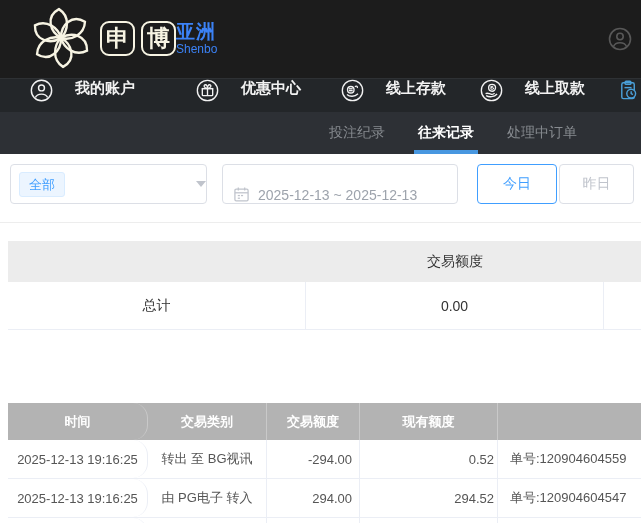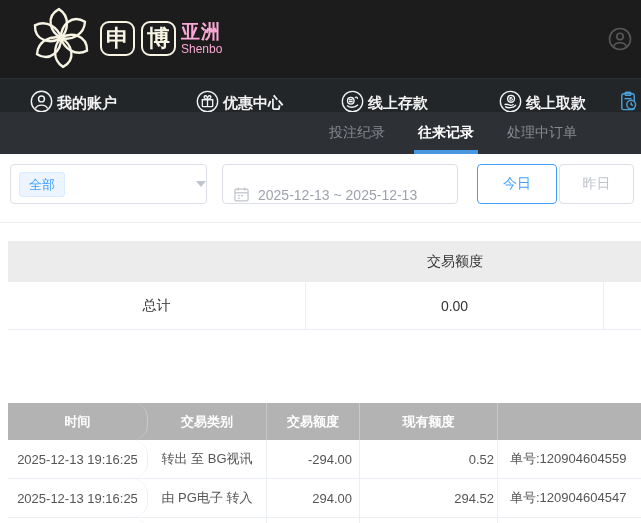--- a/index.html
+++ b/index.html
@@ -8,30 +8,30 @@
   .page { position:relative; width:641px; height:523px; overflow:hidden; background:#fff; }
 
   
   .top-header { position:absolute; left:0; top:0; width:641px; height:78px; background:#1c1c1c; }
   .logo { position:absolute; left:28px; top:5px; display:flex; align-items:center; cursor:pointer; }
   .logo-flower { width:66px; height:66px; }
   .logo-boxes { display:flex; gap:6px; margin-left:6px; }
   .logo-box { width:35px; height:35px; border:2px solid #f7f4e3; border-radius:9px;
               color:#f7f4e3; font-size:23px; font-weight:bold; display:flex;
               align-items:center; justify-content:center; }
-  .logo-region { margin-left:5px; color:#f9a8d4; line-height:1; }
+  .logo-region { color:#3b82f6; line-height:1; }
   .logo-region .cn { font-size:19px; font-weight:bold; letter-spacing:1px; }
   .logo-region .en { font-size:12px; margin-top:2px; }
   .hdr-user { position:absolute; left:608px; top:27px; width:24px; height:24px; cursor:pointer; }
 
   
   .main-nav { position:absolute; left:0; top:78px; width:641px; height:34px;
               background:#232629; border-top:1px solid #2e3134; }
-  .nav-item { position:absolute; top:0; height:34px; display:flex; align-items:flex-end;
-              gap:4px; color:#f2f2f2; font-size:15px; font-weight:bold; cursor:pointer; white-space:nowrap; }
+  .nav-item { position:absolute; top:0; height:34px; display:flex; align-items:flex-start;
+              gap:22px; color:#f2f2f2; font-size:15px; font-weight:bold; cursor:pointer; white-space:nowrap; }
   .nav-icon { width:23px; height:23px; flex:0 0 auto; }
 
   
   .tab-bar { position:absolute; left:0; top:112px; width:641px; height:42px;
              background:#2d3035; display:flex; justify-content:flex-end;
              align-items:center; gap:33px; padding-right:64px; }
   .tab { position:relative; height:42px; display:flex; align-items:center;
          color:#878b90; font-size:14px; cursor:pointer; white-space:nowrap; }
   .tab.active { color:#ffffff; font-weight:bold; }
   .tab.active .tab-underline { position:absolute; left:-4px; right:-4px; bottom:0;
@@ -153,21 +153,21 @@
           <circle cx="12" cy="12" r="10.6"></circle>
           <circle cx="10.2" cy="11.2" r="3.4"></circle>
           <line x1="8.2" y1="10.2" x2="12.2" y2="10.2"></line>
           <line x1="8.2" y1="12.2" x2="12.2" y2="12.2"></line>
           <path d="M6.2 16.2 C 9 18.6, 14 18.8, 17.8 15.4"></path>
           <path d="M14.5 8 C 16 6.8, 17.6 7.6, 17 9.4"></path>
         </g>
       </svg>
       <span>线上存款</span>
     </div>
-    <div class="nav-item" style="left:499px;">
+    <div class="nav-item" style="left:480px;">
       <svg class="nav-icon" viewBox="0 0 24 24">
         <g fill="none" stroke="#f2f2f2" stroke-width="1.4">
           <circle cx="12" cy="12" r="10.6"></circle>
           <circle cx="12.6" cy="9.2" r="3.6"></circle>
           <path d="M11.4 10.9 V 7.5 M13.8 7.5 C 11.2 7.5, 11.2 9.2, 13.1 9.2 C 15 9.2, 14.6 10.9, 12 10.9" stroke-width="1.1"></path>
           <path d="M5.8 15.2 C 8 14.2, 9.5 15.4, 11.2 15.8 C 13 16.2, 14.6 15.6, 15.2 14.8"></path>
           <path d="M6.4 17.4 C 9.5 19.2, 14.8 19, 17.8 15.6"></path>
         </g>
       </svg>
       <span>线上取款</span>

